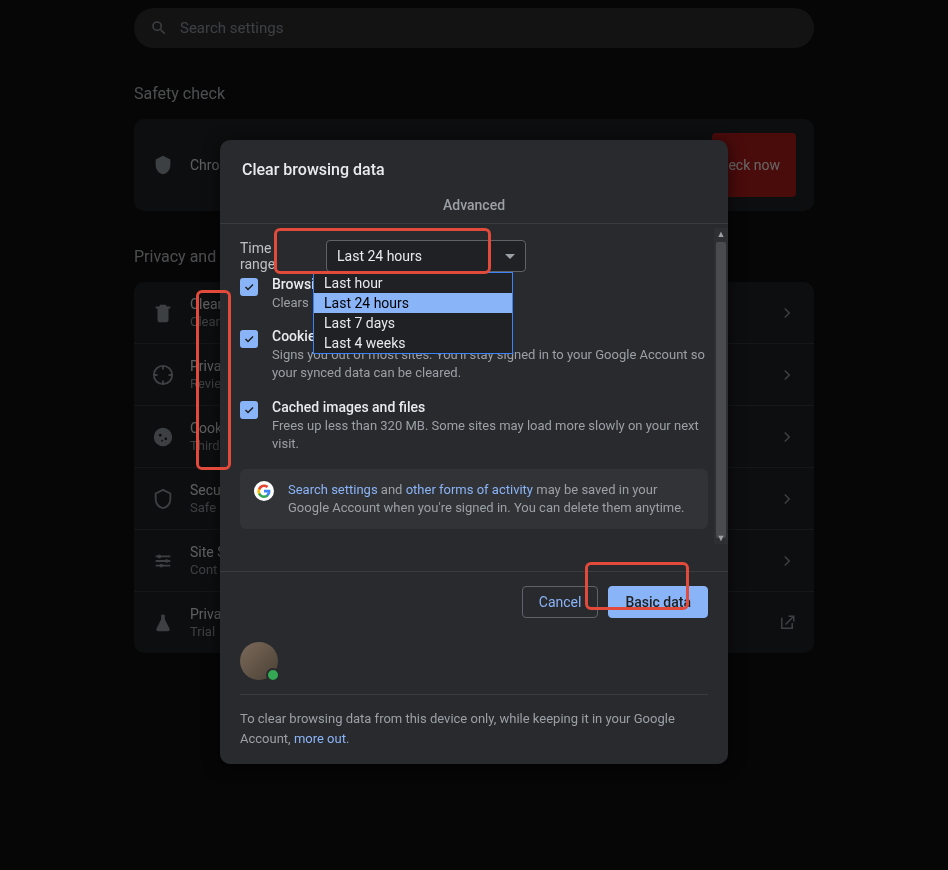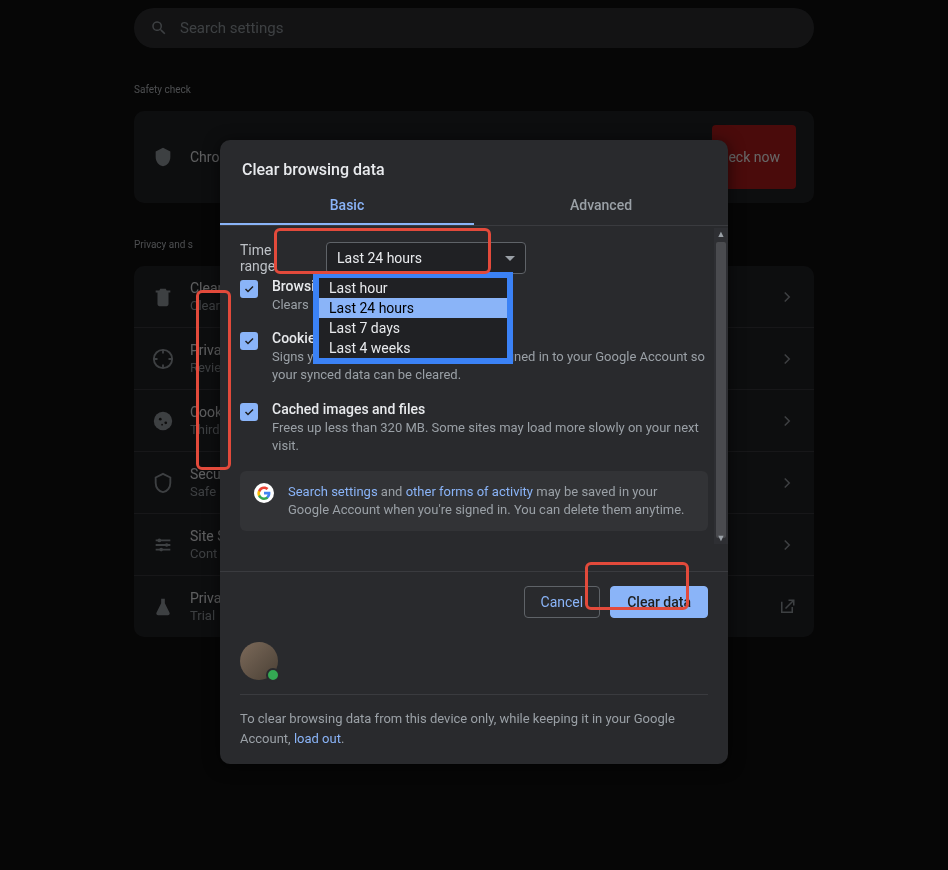--- a/index.html
+++ b/index.html
@@ -1,21 +1,21 @@
 <!DOCTYPE html>
 <html><head>
   <meta charset="utf-8">
   <style>
     * { margin: 0; padding: 0; box-sizing: border-box; font-family: -apple-system, BlinkMacSystemFont, "Segoe UI", Roboto, sans-serif; }
     body { background: #0f0f0f; width: 948px; height: 870px; overflow: hidden; position: relative; color: #bdc1c6; }
     .bg-content { padding-top: 8px; }
     .search-bar { width: 680px; margin: 0 auto; height: 40px; background: #303134; border-radius: 26px; display: flex; align-items: center; padding: 0 16px; gap: 12px; }
     .search-icon { width: 18px; height: 18px; fill: #9aa0a6; }
     .search-placeholder { color: #9aa0a6; font-size: 15px; }
-    .section-title { width: 680px; margin: 36px auto 16px; color: #bdc1c6; font-size: 10px; }
+    .section-title { width: 680px; margin: 36px auto 16px; color: #bdc1c6; font-size: 16px; }
     .card { width: 680px; margin: 0 auto 24px; background: #222326; border-radius: 10px; }
     .card-row { display: flex; align-items: center; padding: 14px 18px; border-bottom: 1px solid #3a3b3f; gap: 16px; }
     .card-row:last-child { border-bottom: none; }
     .row-icon { width: 22px; height: 22px; fill: #9aa0a6; flex-shrink: 0; }
     .row-content { flex: 1; }
     .row-title { color: #e8eaed; font-size: 14px; }
     .row-sub { color: #9aa0a6; font-size: 13px; margin-top: 2px; }
     .chevron { width: 18px; height: 18px; fill: #9aa0a6; }
     .check-now-btn { background: #b91c1c; color: #fff; border: none; padding: 24px 16px; border-radius: 4px; font-size: 14px; }
     .ext-icon { width: 18px; height: 18px; fill: #9aa0a6; }
@@ -25,21 +25,21 @@
     .modal-title { padding: 20px 22px 8px; color: #e8eaed; font-size: 16px; font-weight: 500; }
     .tabs { display: flex; }
     .tab { flex: 1; text-align: center; padding: 10px 0; color: #9aa0a6; font-size: 14px; font-weight: 500; cursor: pointer; }
     .tab.active { color: #8ab4f8; border-bottom: 2px solid #8ab4f8; }
     .modal-body { flex: 1; overflow: hidden; position: relative; border-top: 1px solid #3a3b3f; border-bottom: 1px solid #3a3b3f; padding: 16px 20px; }
     .time-range-row { display: flex; align-items: center; gap: 16px; margin-bottom: 4px; }
     .time-range-label { color: #bdc1c6; font-size: 14px; width: 70px; }
     .select { flex: 0 0 200px; height: 32px; background: #202124; border: 1px solid #5f6368; border-radius: 4px; display: flex; align-items: center; padding: 0 10px; justify-content: space-between; color: #e8eaed; font-size: 14px; position: relative; }
     .drop-arrow { width: 0; height: 0; border-left: 5px solid transparent; border-right: 5px solid transparent; border-top: 5px solid #9aa0a6; }
     .highlight-red { position: absolute; border: 3px solid #e24a3b; border-radius: 6px; pointer-events: none; z-index: 10; }
-    .dropdown-list { position: absolute; left: 281px; top: 272px; width: 200px; background: #202124; border: 6px solid #3b82f6; z-index: 5; }
+    .dropdown-list { position: absolute; left: 281px; top: 272px; width: 200px; background: #202124; border: 1px solid #3b82f6; z-index: 5; }
     .dropdown-item { padding: 2px 10px; color: #e8eaed; font-size: 14px; cursor: pointer; }
     .dropdown-item.selected { background: #8ab4f8; color: #000; }
     .item-row { display: flex; gap: 14px; margin-bottom: 16px; }
     .checkbox { width: 18px; height: 18px; border: 2px solid #8ab4f8; border-radius: 3px; background: #8ab4f8; flex-shrink: 0; display: flex; align-items: center; justify-content: center; margin-top: 2px; }
     .checkmark { width: 12px; height: 12px; }
     .item-text-title { color: #e8eaed; font-size: 14px; font-weight: 500; }
     .item-text-sub { color: #9aa0a6; font-size: 13px; margin-top: 2px; line-height: 1.4; }
     .info-box { background: #323336; border-radius: 6px; padding: 12px 14px; display: flex; gap: 14px; font-size: 13px; line-height: 1.4; color: #9aa0a6; }
     .link { color: #8ab4f8; cursor: pointer; }
     .modal-footer-buttons { padding: 14px 20px; display: flex; justify-content: flex-end; gap: 10px; }
@@ -164,21 +164,20 @@
         </svg>
     </div>
   </div>
 </div>
 
 <div class="modal-backdrop">
   <div class="modal">
     <div class="modal-title">Clear browsing data</div>
 
     <div class="tabs">
-      <div class="tab active">Basic</div>
       <div class="tab">Advanced</div>
     </div>
 
     <div class="modal-body">
       <div class="time-range-row">
         <div class="time-range-label">Time range</div>
         <div class="select">
           <span>Last 24 hours</span>
           <span class="drop-arrow"></span>
         </div>
@@ -230,31 +229,31 @@
             </svg>
         </div>
         <div>
           <span class="link">Search settings</span><span> and </span><span class="link">other forms of activity</span><span> may be saved in your Google Account when you're signed in. You can delete them anytime.</span>
         </div>
       </div>
     </div>
 
     <div class="modal-footer-buttons">
       <button class="btn btn-cancel">Cancel</button>
-      <button class="btn btn-clear">Clear data</button>
+      <button class="btn btn-clear">Basic data</button>
     </div>
 
     <div class="modal-profile">
       <div class="profile-row">
         <div class="avatar">
             <div class="avatar-badge"></div>
           </div>
       </div>
       <div class="signout-text">
-        <span>To clear browsing data from this device only, while keeping it in your Google Account, </span><span class="link">load out</span><span>.</span>
+        <span>To clear browsing data from this device only, while keeping it in your Google Account, </span><span class="link">more out</span><span>.</span>
       </div>
     </div>
 
     <div class="dropdown-list" style="left:93px; top:132px;">
       <div class="dropdown-item">Last hour</div>
       <div class="dropdown-item selected">Last 24 hours</div>
       <div class="dropdown-item">Last 7 days</div>
       <div class="dropdown-item">Last 4 weeks</div>
     </div>
 

